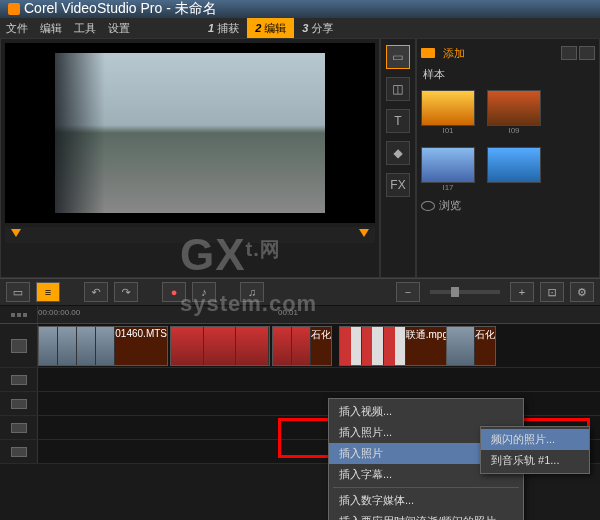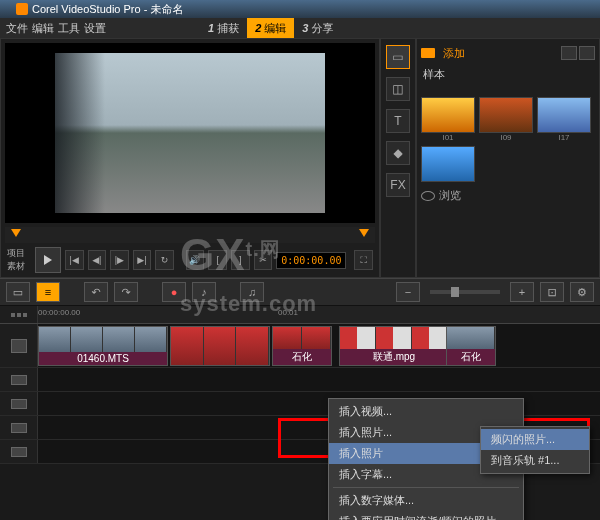--- a/index.html
+++ b/index.html
@@ -1,21 +1,21 @@
 <!DOCTYPE html>
 <html><head>
   <meta charset="utf-8">
   <style>
     * { margin: 0; padding: 0; box-sizing: border-box; font-family: "Microsoft YaHei", Arial, sans-serif; }
     body { background: #1a1a1a; width: 600px; height: 520px; overflow: hidden; color: #ccc; font-size: 11px; position: relative; }
     
-    .titlebar { background: linear-gradient(#4a6a8a, #2a3a4a); height: 18px; display: flex; align-items: center; padding: 0 16px; color: #fff; font-size: 11px; }
+    .titlebar { background: linear-gradient(#4a6a8a, #2a3a4a); height: 18px; display: flex; align-items: center; padding: 0 8px; color: #fff; font-size: 14px; }
     .titlebar-icon { width: 12px; height: 12px; background: #ff8800; border-radius: 2px; margin-right: 4px; }
     
-    .menubar { background: #2a2a2a; height: 20px; display: flex; align-items: center; padding: 0 6px; gap: 4px; }
+    .menubar { background: #2a2a2a; height: 20px; display: flex; align-items: center; padding: 0 6px; gap: 12px; }
     .menubar span { color: #ccc; font-size: 11px; cursor: pointer; }
     
     .stepbar { position: absolute; top: 18px; left: 200px; height: 20px; display: flex; align-items: center; z-index: 5; }
     .step { display: flex; align-items: center; padding: 0 8px; height: 20px; }
     .step.active { background: #ffa500; color: #000; }
     .step-num { font-weight: bold; font-style: italic; margin-right: 3px; }
     
     .main-area { display: flex; height: 240px; }
     .preview-panel { width: 380px; background: #1e1e1e; border: 1px solid #333; padding: 4px; }
     .preview-viewport { width: 100%; height: 180px; background: #000; position: relative; overflow: hidden; }
@@ -37,21 +37,21 @@
     .tool-strip .ticon { width: 24px; height: 24px; background: #2a2a2a; border: 1px solid #444; display: flex; align-items: center; justify-content: center; color: #aaa; font-size: 12px; cursor: pointer; }
     .ticon.active { background: #3a3a3a; border-color: #ff9500; }
     
     .library-panel { flex: 1; background: #1e1e1e; border: 1px solid #333; padding: 4px; }
     .lib-header { display: flex; align-items: center; gap: 6px; height: 20px; }
     .lib-add { display: flex; align-items: center; gap: 8px; color: #ff9500; cursor: pointer; }
     .lib-add .folder-ic { width: 14px; height: 10px; background: #ff9500; border-radius: 1px; }
     .lib-view-icons { margin-left: auto; display: flex; gap: 2px; }
     .lib-view-icons div { width: 16px; height: 14px; background: #333; border: 1px solid #555; }
     .lib-sample { color: #ccc; font-size: 11px; padding: 4px 2px; }
-    .thumb-grid { display: flex; flex-wrap: wrap; gap: 4px; margin-top: 11px; }
+    .thumb-grid { display: flex; flex-wrap: wrap; gap: 12px; margin-top: 4px; }
     .thumb { width: 54px; }
     .thumb-img { width: 54px; height: 36px; border: 1px solid #444; }
     .thumb-label { font-size: 8px; color: #888; text-align: center; }
     .lib-footer { display: flex; align-items: center; gap: 4px; margin-top: 6px; color: #aaa; }
     .lib-footer .eye-ic { width: 14px; height: 10px; border: 1px solid #888; border-radius: 50%; }
     
     .watermark { position: absolute; top: 230px; left: 180px; font-size: 34px; color: rgba(200,200,200,0.35); font-weight: bold; z-index: 50; pointer-events: none; letter-spacing: 1px; }
     .watermark .gx { font-size: 44px; }
     
     .timeline-toolbar { background: #2a2a2a; height: 28px; display: flex; align-items: center; padding: 0 6px; gap: 6px; border-top: 1px solid #444; border-bottom: 1px solid #111; }
@@ -66,21 +66,21 @@
     .ruler-body { flex:1; position: relative; font-size: 8px; color: #888; }
     .ruler-tick { position: absolute; top: 2px; }
     
     .tracks { background: #1a1a1a; }
     .track { display: flex; height: 44px; border-bottom: 1px solid #2a2a2a; }
     .track.thin { height: 24px; }
     .track-head { width: 38px; background: #1e1e1e; border-right: 1px solid #333; display: flex; align-items: center; justify-content: center; }
     .track-head .th-ic { width: 16px; height: 14px; background: #444; border: 1px solid #666; }
     .track-body { flex: 1; position: relative; background: #141414; }
     
-    .clip { position: absolute; top: 2px; height: 40px; background: #ec4899; border: 1px solid #555; display: flex; flex-direction: column; overflow: hidden; }
+    .clip { position: absolute; top: 2px; height: 40px; background: #c2410c; border: 1px solid #555; display: flex; flex-direction: row; overflow: hidden; }
     .clip-thumbs { flex:1; display: flex; }
     .clip-thumbs div { flex:1; background: linear-gradient(#8899aa, #556677); border-right: 1px solid #333; }
     .clip-thumbs div.red { background: linear-gradient(#cc3333, #882222); }
     .clip-thumbs div.redwhite { background: linear-gradient(90deg, #cc3333 50%, #ddd 50%); }
     .clip-label { background: rgba(0,0,0,0.6); color: #fff; font-size: 10px; text-align: center; padding: 1px 0; }
     
     .context-menu { position: absolute; background: #3a3a3a; border: 1px solid #666; box-shadow: 2px 2px 6px rgba(0,0,0,0.6); z-index: 100; min-width: 150px; padding: 2px 0; }
     .cm-item { padding: 3px 18px 3px 10px; color: #ddd; font-size: 11px; cursor: pointer; display: flex; justify-content: space-between; align-items: center; }
     .cm-item:hover, .cm-item.hl { background: #5a7aaa; }
     .cm-sep { height: 1px; background: #555; margin: 2px 4px; }
@@ -119,40 +119,20 @@
 
 <div class="main-area">
 
   <div class="preview-panel">
     <div class="preview-viewport">
       <div class="preview-img"></div>
     </div>
     <div class="timeline-scrub">
       <div class="scrub-marker"></div>
       <div class="scrub-marker end"></div>
-    </div>
-    <div class="playback-row">
-      <div class="mode-labels">
-        <span>项目</span>
-        <span>素材</span>
-      </div>
-      <div class="play-btn">
-          <div class="tri"></div>
-        </div>
-      <div class="ctrl-btn">|◀</div>
-      <div class="ctrl-btn">◀|</div>
-      <div class="ctrl-btn">|▶</div>
-      <div class="ctrl-btn">▶|</div>
-      <div class="ctrl-btn">↻</div>
-      <div class="ctrl-btn" style="margin-left:8px;">🔊</div>
-      <div class="ctrl-btn">[</div>
-      <div class="ctrl-btn">]</div>
-      <div class="ctrl-btn">✂</div>
-      <div class="timecode">0:00:00.00</div>
-      <div class="ctrl-btn" style="margin-left:4px;">⛶</div>
     </div>
   </div>
 
   <div class="right-col">
     <div class="tool-strip">
       <div class="ticon active">▭</div>
       <div class="ticon">◫</div>
       <div class="ticon">
           <span>T</span>
         </div>

